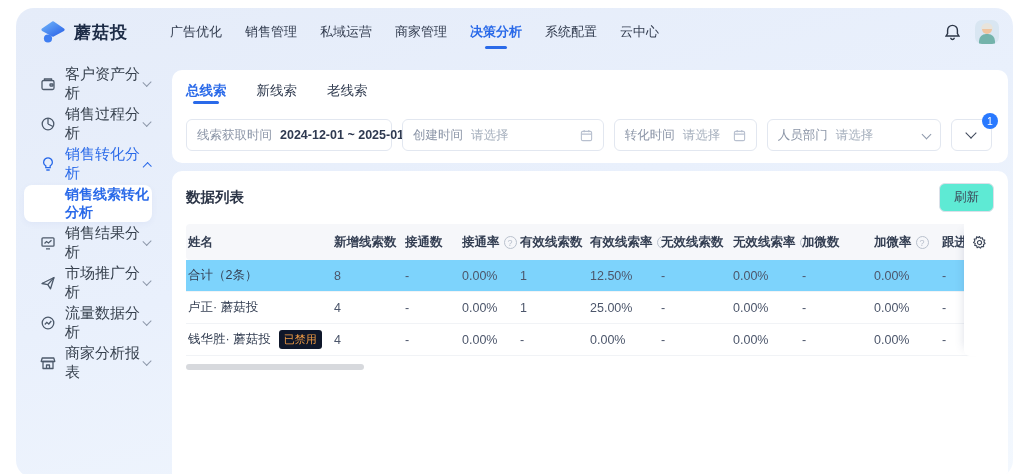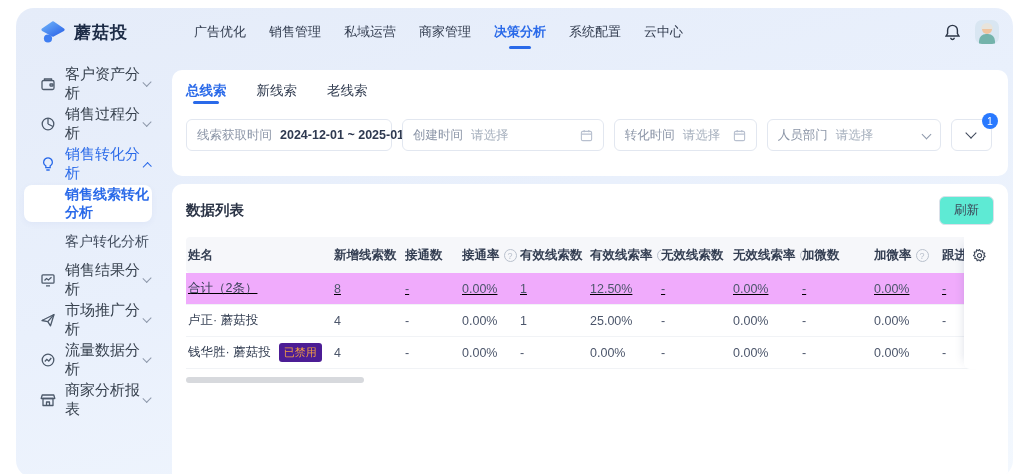--- a/index.html
+++ b/index.html
@@ -6,21 +6,21 @@
   html,body { width:1029px; height:474px; background:#fff; overflow:hidden;
     font-family:"Liberation Sans","DejaVu Sans",sans-serif; }
   .app { position:absolute; left:16px; top:8px; width:997px; height:470px;
     border-radius:18px; overflow:hidden;
     background:linear-gradient(165deg,#e5ecf9 0%,#e9f0fc 45%,#f3f8fe 100%); }
 
   
   .topbar { height:48px; display:flex; align-items:center; padding:0 14px 0 24px; }
   .brand { display:flex; align-items:center; width:130px; }
   .brand-name { font-size:17px; font-weight:bold; color:#1c2b46; margin-left:8px; letter-spacing:1px; }
-  .nav { display:flex; gap:23px; margin-left:24px; }
+  .nav { display:flex; gap:23px; }
   .nav-item { font-size:13px; color:#323c4f; cursor:pointer; position:relative; padding:6px 0; }
   .nav-item.active { color:#2a6ae9; font-weight:bold; }
   .nav-item.active::after { content:""; position:absolute; left:50%; transform:translateX(-50%);
     bottom:-2px; width:22px; height:3px; border-radius:2px; background:#2a6ae9; }
   .spacer { flex:1; }
   .search-pill { display:flex; align-items:center; width:142px; height:30px; background:#fff;
     border-radius:15px; padding:0 10px; }
   .mag { width:9px; height:9px; border:1.4px solid #9aa5b5; border-radius:50%; position:relative; flex:none; }
   .mag::after { content:""; position:absolute; width:4px; height:1.4px; background:#9aa5b5;
     transform:rotate(45deg); right:-3.5px; bottom:-1px; }
@@ -44,21 +44,21 @@
   .sub-item { height:37px; display:flex; align-items:center; padding-left:49px;
     font-size:14px; color:#404b5c; cursor:pointer; }
   .sub-item.selected { background:#fff; border-radius:8px; margin:1px 12px 1px 8px; padding-left:41px;
     color:#2a6ae9; font-weight:bold; box-shadow:0 2px 6px rgba(80,110,180,.06); }
   .icon16 { width:16px; height:16px; flex:none; }
 
   .main { flex:1; padding:14px 5px 0 8px; min-width:0; }
   .card { background:#fff; border-radius:10px; }
 
   
-  .card-filters { padding:9px 14px 25px; }
+  .card-filters { padding:9px 14px 12px; }
   .tabs { display:flex; gap:30px; height:28px; align-items:flex-start; }
   .tab { font-size:13.5px; color:#333e52; cursor:pointer; position:relative; padding-top:3px; }
   .tab.active { color:#2a6ae9; font-weight:bold; }
   .tab.active::after { content:""; position:absolute; left:50%; transform:translateX(-50%);
     bottom:-4px; width:26px; height:3px; border-radius:2px; background:#2a6ae9; }
   .filter-row { display:flex; margin-top:12px; align-items:center; }
   .fbox { height:32px; border:1px solid #e2e7f0; border-radius:6px; background:#fff;
     display:flex; align-items:center; padding:0 10px; margin-right:10px; cursor:pointer; }
   .fbox .flabel { font-size:12.5px; color:#8b95a7; white-space:nowrap; }
   .fbox .fvalue { font-size:12.5px; color:#2e3950; font-weight:bold; margin-left:8px; white-space:nowrap; }
@@ -84,24 +84,24 @@
   .trow { display:grid; grid-template-columns:148px 71px 57px 58px 70px 71px 72px 69px 72px 68px 64px;
     align-items:center; width:820px; }
   .thead { height:36px; background:#f6f7fa; border-radius:4px 0 0 4px; }
   .thead .cell { font-size:12.5px; color:#333e52; font-weight:bold; display:flex; align-items:center; }
   .cell { padding-right:6px; white-space:nowrap; overflow:hidden; }
   .cell:first-child { padding-left:2px; }
   .help { width:13px; height:13px; border:1px solid #b9c1cd; border-radius:50%; color:#b9c1cd;
     font-size:9px; line-height:12px; text-align:center; margin-left:4px; flex:none; font-weight:normal; }
   .tbody-row { height:32px; border-bottom:1px solid #f1f3f6; }
   .tbody-row:last-child { border-bottom:none; }
-  .tbody-row.total { background:#f0abfc;text-decoration:underline; }
+  .tbody-row.total { background:#7dd3fc; }
   .tbody-row .cell { font-size:12.5px; color:#4c566b; }
   .tbody-row .cell.name { color:#333e52; display:flex; align-items:center; }
-  .dis-badge { margin-left:8px; background:#4c1d95; color:#ef9b44; font-size:11px; padding:2px 5px;
+  .dis-badge { margin-left:8px; background:#0f172a; color:#ef9b44; font-size:11px; padding:2px 5px;
     border-radius:3px; flex:none; }
   .dis-badge:empty { display:none; }
   .fixed-col { position:absolute; top:0; right:0; width:30px; height:132px; background:#fff;
     border-radius:0 0 0 6px; box-shadow:-8px 0 10px -8px rgba(60,80,120,.18);
     display:flex; justify-content:center; }
   .fixed-col .gear-wrap { height:36px; display:flex; align-items:center; }
   .hscrollbar { margin-top:8px; width:178px; height:6px; border-radius:3px; background:#d7d9dd; cursor:grab; }
 </style>
 </head>
 <body>
@@ -169,21 +169,20 @@
       </div>
       <div class="side-item active-group">
         <svg class="icon16" viewBox="0 0 16 16" fill="none" stroke="#2a6ae9" stroke-width="1.3">
           <path d="M8 1.8 a4.3 4.3 0 0 1 2.2 8 V11.6 h-4.4 V9.8 A4.3 4.3 0 0 1 8 1.8 Z"></path>
             <path d="M6.3 14 h3.4"></path>
         </svg>
         <span class="lbl">销售转化分析</span>
         <span class="chev up"></span>
       </div>
       <div class="sub-item selected">销售线索转化分析</div>
-      <div class="sub-item">客户转化分析</div>
       <div class="side-item">
         <svg class="icon16" viewBox="0 0 16 16" fill="none" stroke="#4d5a6b" stroke-width="1.3">
           <rect x="2" y="2.8" width="12" height="8.4" rx="1"></rect>
             <path d="M4.5 8.5 L6.5 6.5 L8.5 8 L11.5 5.2"></path>
             <path d="M6 13.8 h4"></path>
         </svg>
         <span class="lbl">销售结果分析</span>
         <span class="chev"></span>
       </div>
       <div class="side-item">

